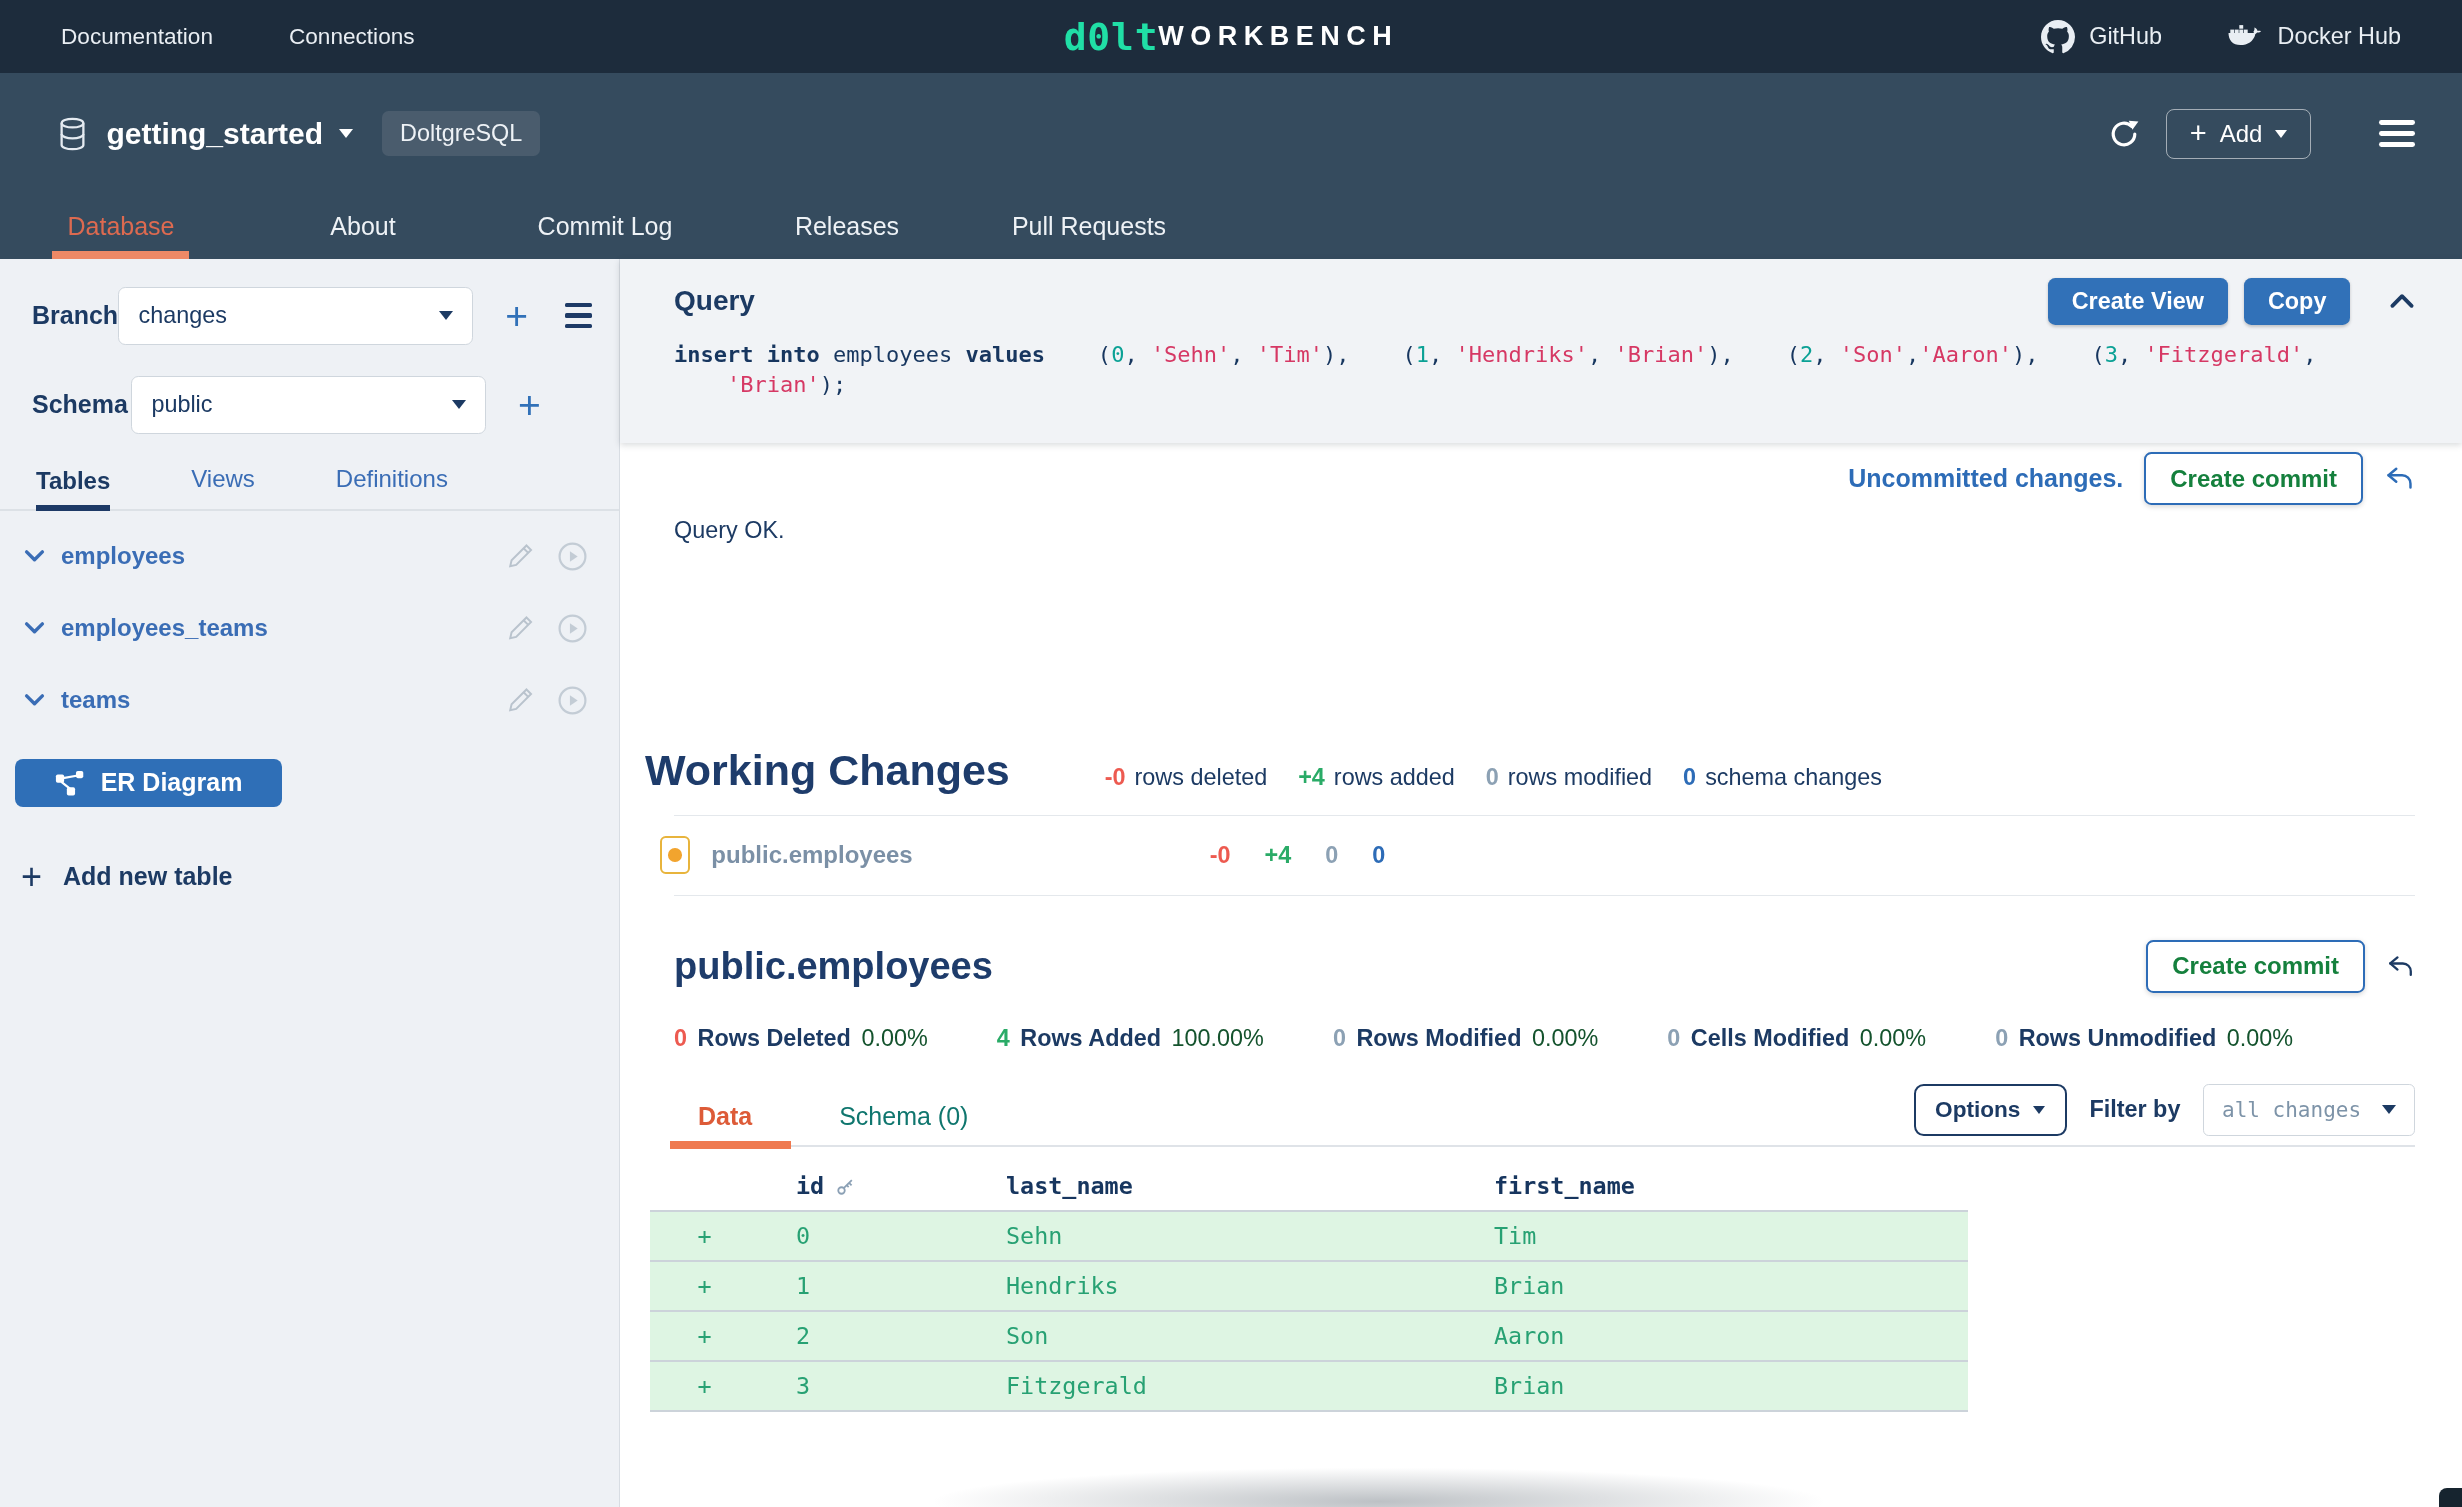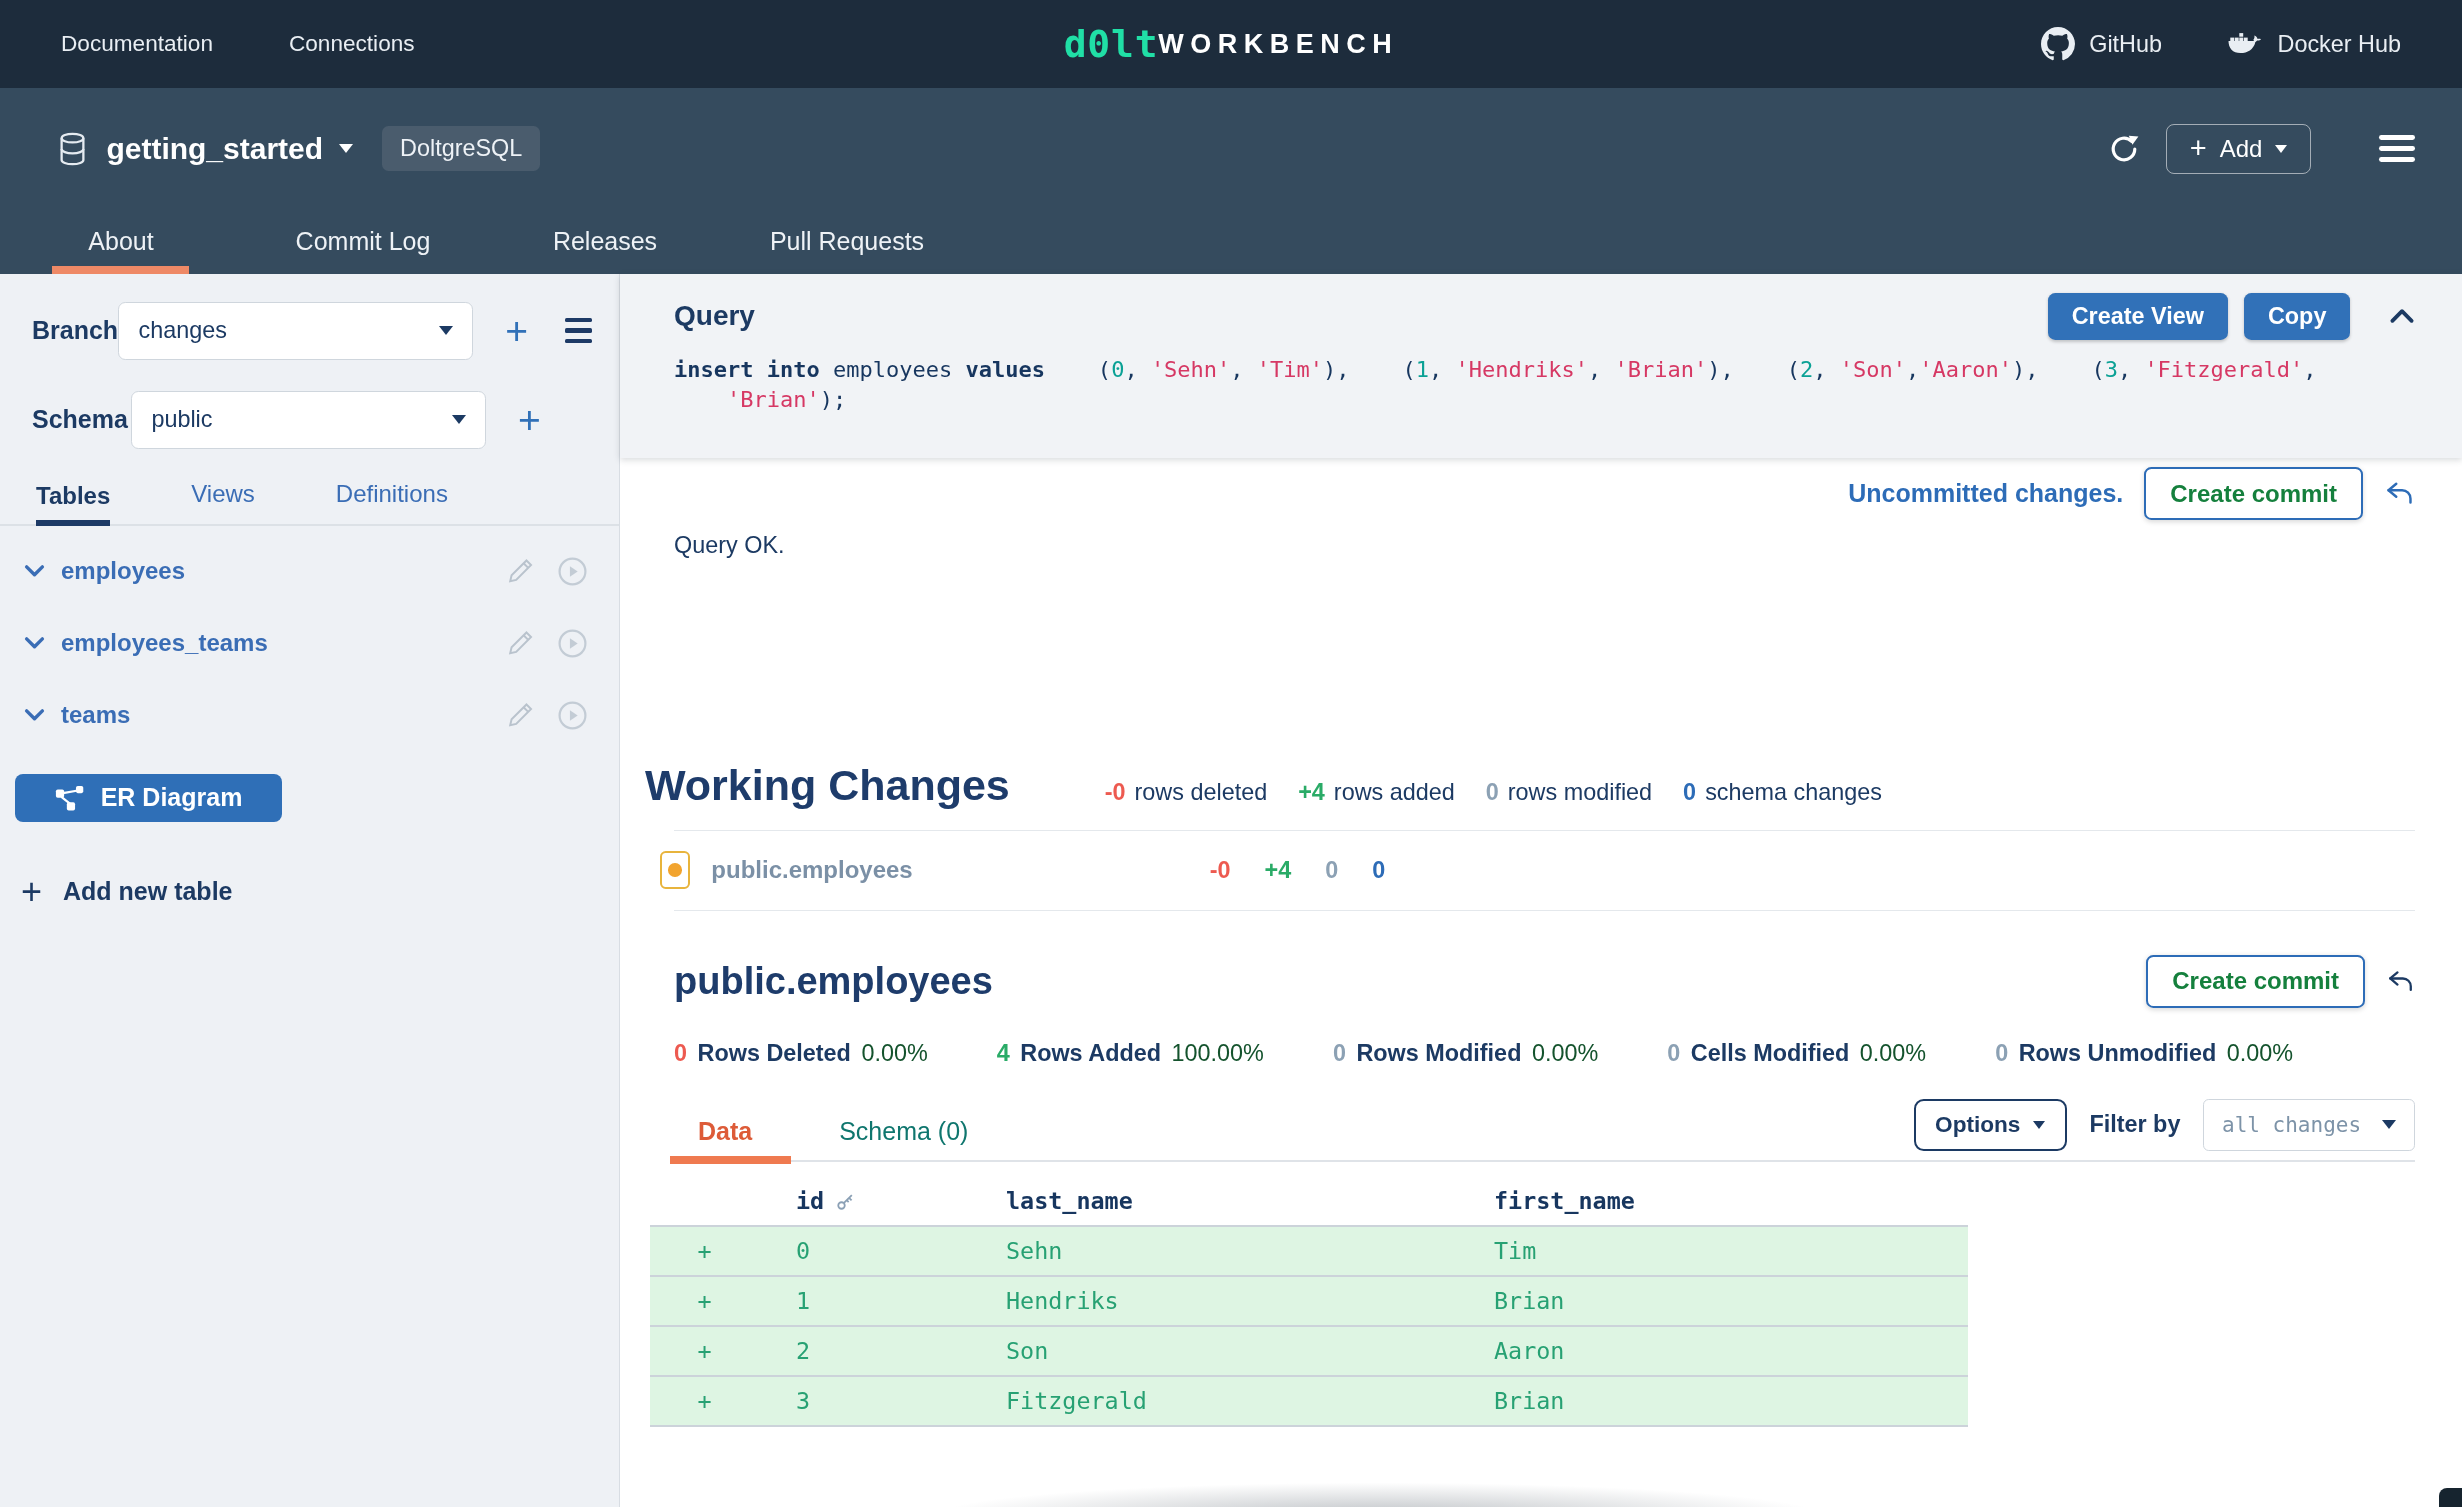--- a/index.html
+++ b/index.html
@@ -1,20 +1,20 @@
 <!DOCTYPE html>
 <html style="font-size:13px"><head>
 <meta charset="utf-8">
 <style>
   * { box-sizing: border-box; }
   body { margin: 0; background: #ffffff; font-family: "Liberation Sans", "DejaVu Sans", sans-serif; }
   .app { position: relative; width: 2462px; height: 1507px; overflow: hidden; background: #fff; }
 
   
-  .topnav { height: 88px; background: #1d2c3c; display: flex; align-items: center; padding: 0 61px; position: relative; color: #e9eef3; }
+  .topnav { height: 73px; background: #1d2c3c; display: flex; align-items: center; padding: 0 61px; position: relative; color: #e9eef3; }
   .topnav-links { display: flex; gap: 76px; font-size: 22.6px; }
   .topnav-link { cursor: pointer; }
   .logo { position: absolute; left: 50%; top: 50%; transform: translate(-50%,-50%); display: flex; align-items: center; gap: 0; text-align: right; }
   .logo-dolt { font-family: "DejaVu Sans Mono", monospace; font-weight: bold; font-size: 38px; color: #20dfa6; letter-spacing: 0.8px; }
   .logo-wb { font-size: 27px; font-weight: bold; letter-spacing: 6.5px; color: #ffffff; }
   .topnav-right { margin-left: auto; display: flex; gap: 65px; font-size: 23.4px; align-items: center; }
   .navlink { display: flex; align-items: center; gap: 14.5px; cursor: pointer; }
 
   
   .header { background: #354b5e; height: 186px; }
@@ -173,20 +173,21 @@
           <span class="caret" style="border-left-width:6.5px;border-right-width:6.5px;border-top-width:8px;"></span>
         </div>
         <div class="hamb">
             <span></span>
             <span></span>
             <span></span>
           </div>
       </div>
     </div>
     <div class="htabs">
+      <span class="htab active">Database</span>
       <span class="htab">About</span>
       <span class="htab">Commit Log</span>
       <span class="htab">Releases</span>
       <span class="htab">Pull Requests</span>
       <span class="hunderline"></span>
     </div>
   </div>
 
   <div class="content">
 

